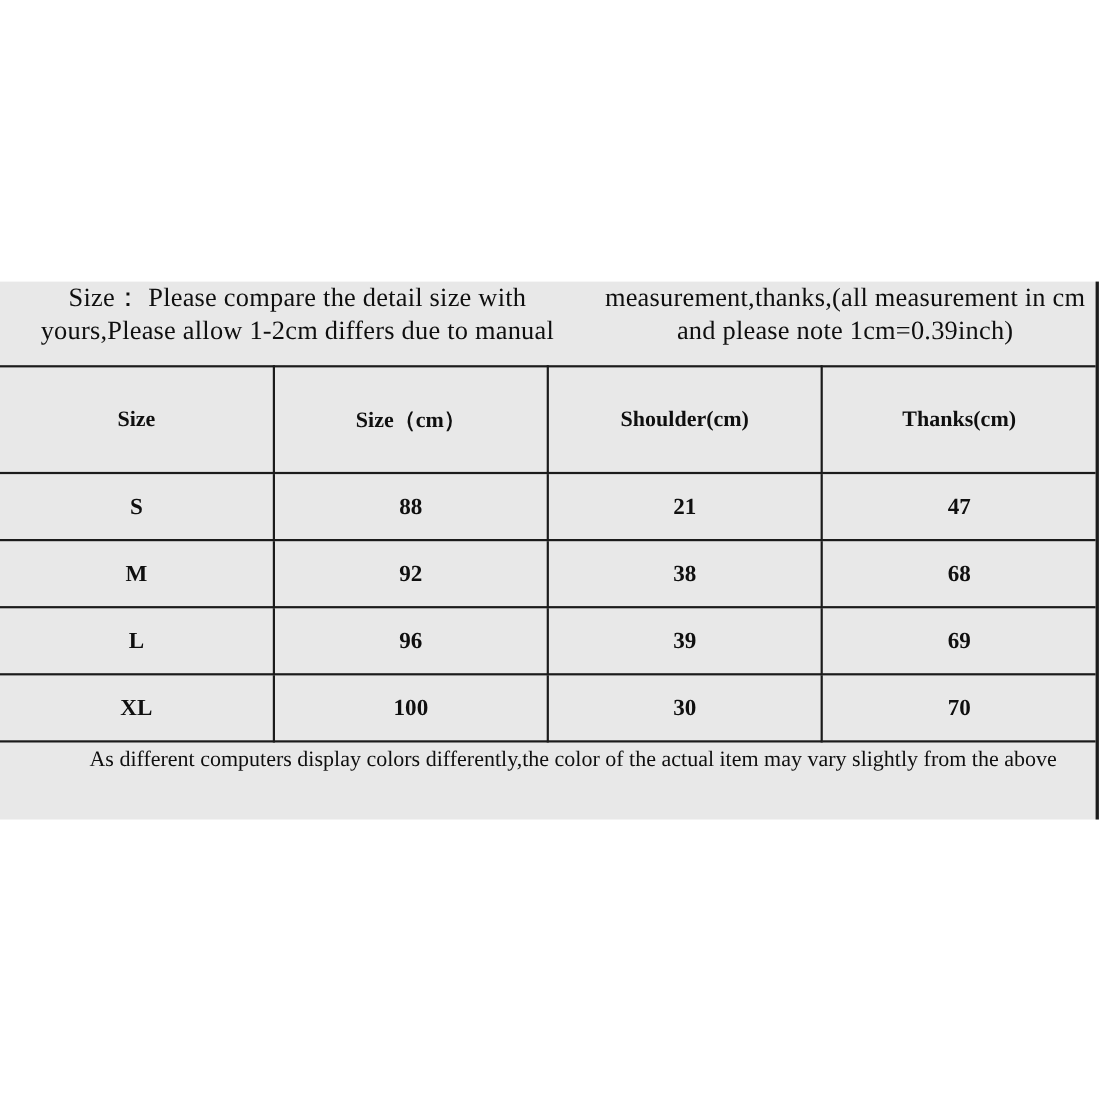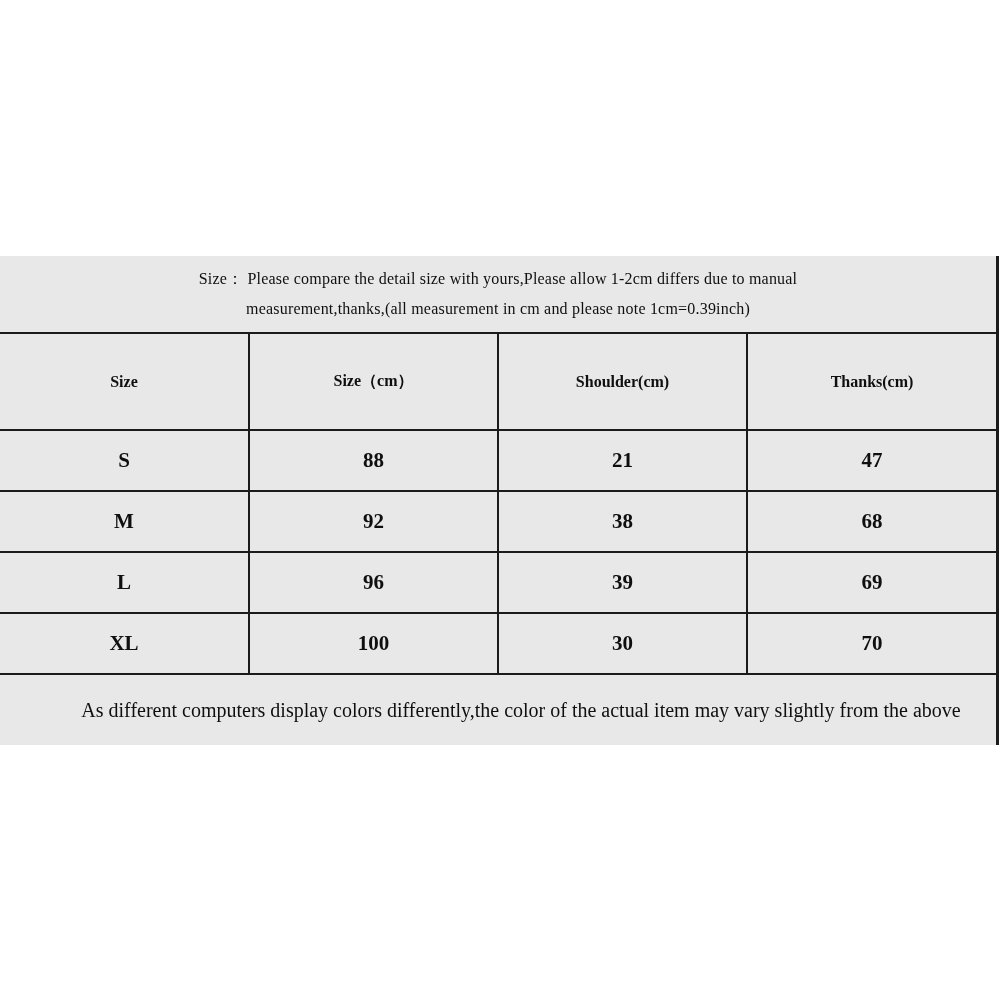--- a/index.html
+++ b/index.html
@@ -21,24 +21,24 @@
     top: 256px;
     left: 0;
     width: 996px;
     height: 489px;
     background: #e8e8e8;
     border-right: 3px solid #1b1b1b;
   }
   .intro {
     height: 76px;
     display: flex;
-    flex-direction: column;
+    flex-direction: row;
     justify-content: center;
     text-align: center;
-    font-size: 16px;
+    font-size: 24px;
     line-height: 30px;
     letter-spacing: 0.2px;
   }
   table.size-table {
     width: 100%;
     border-collapse: collapse;
     table-layout: fixed;
   }
   .size-table th,
   .size-table td {
@@ -47,30 +47,30 @@
     vertical-align: middle;
     font-weight: bold;
     padding: 0;
   }
   .size-table th:first-child,
   .size-table td:first-child { border-left: none; }
   .size-table th:last-child,
   .size-table td:last-child { border-right: none; }
   .size-table th {
     height: 95px;
-    font-size: 16px;
+    font-size: 20px;
   }
   .size-table td {
     height: 59px;
     font-size: 21px;
   }
   .footer {
     height: 70px;
     display: flex;
-    flex-direction: column;
+    flex-direction: row;
     justify-content: center;
     text-align: center;
     font-size: 20px;
     line-height: 31px;
     padding-left: 46px;
   }
 </style>
 </head>
 <body>
 

